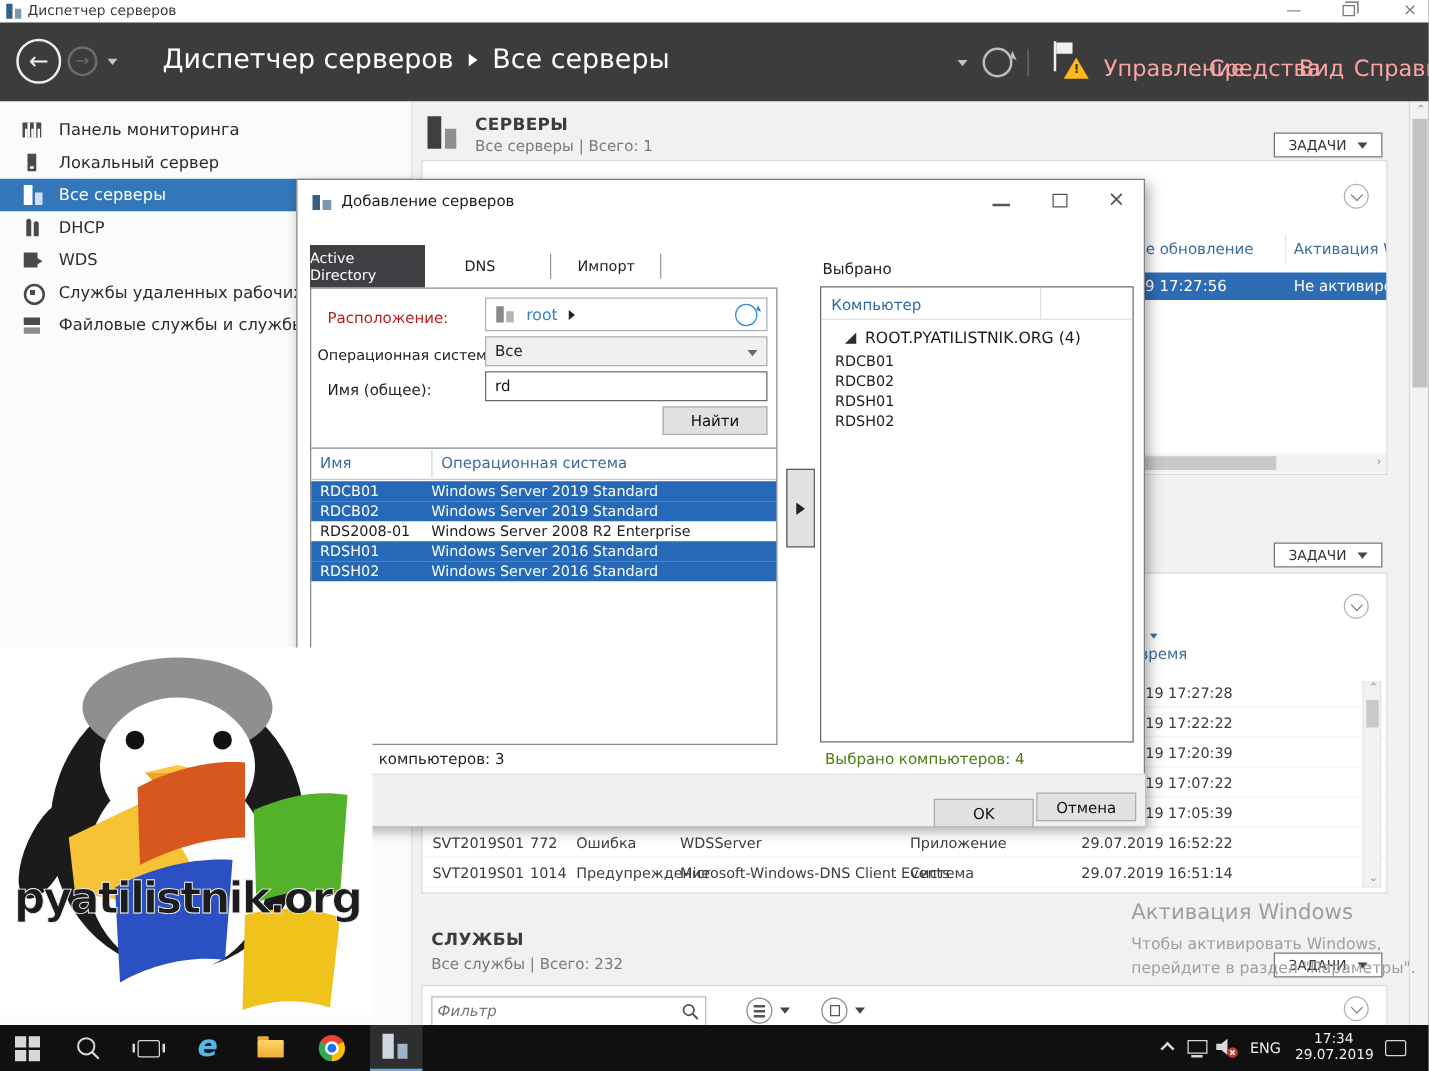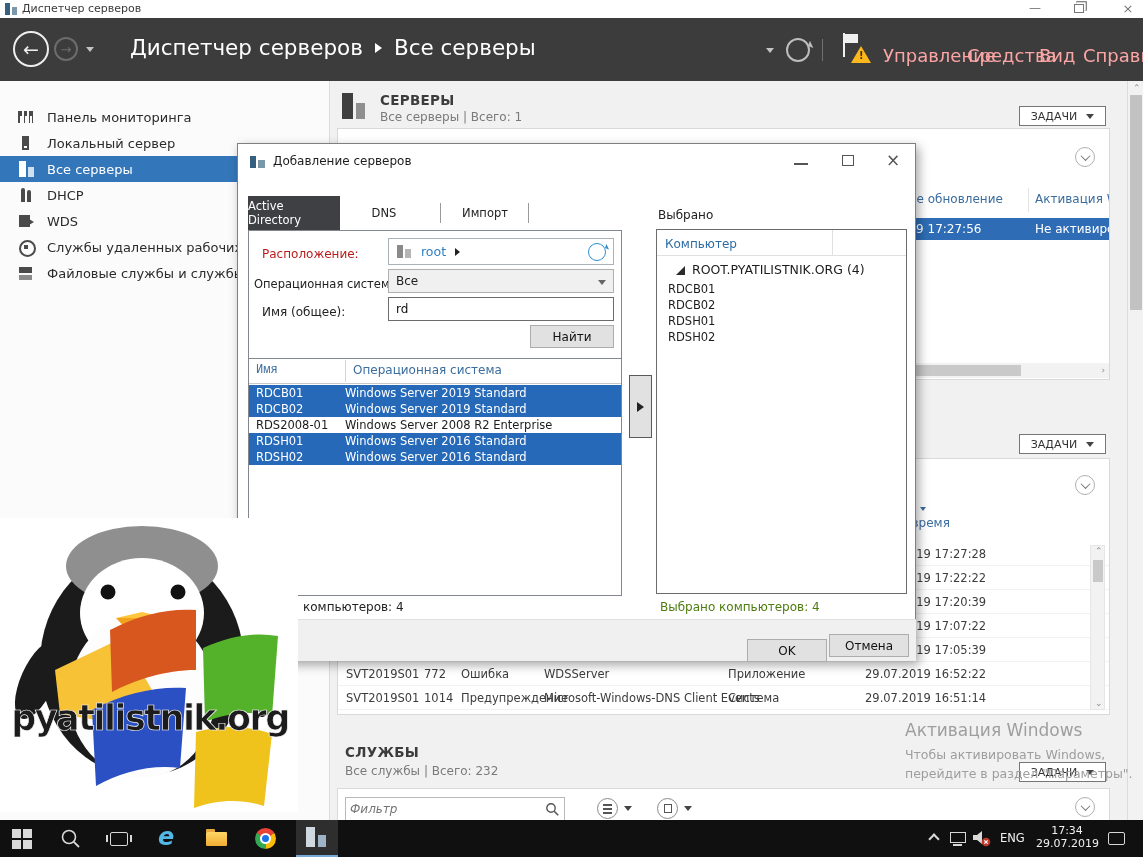--- a/index.html
+++ b/index.html
@@ -158,21 +158,21 @@
       <span class="warn-tri" style="left:8px;top:13px;"></span>
       <span class="warn-ex" style="left:16px;top:17px;">!</span>
     </div>
     <div class="menu-item" style="left:883px;">Управление</div>
     <div class="menu-item" style="left:967px;">Средства</div>
     <div class="menu-item" style="left:1039px;">Вид</div>
     <div class="menu-item" style="left:1083px;">Справка</div>
   </div>
 
   <div id="sidebar">
-    <div style="padding-top:23px;">
+    <div style="padding-top:10px;">
 
         <div class="side-item">
           <span class="sicon dashboard-icon"></span>
           <span>Панель мониторинга</span>
         </div>
 
         <div class="side-item">
           <span class="sicon server-icon"></span>
           <span>Локальный сервер</span>
         </div>
@@ -381,21 +381,21 @@
       <span style="font-size:12px;color:#222;">Все</span>
       <span class="tri-down" style="position:absolute;right:7px;top:10px;border-top-color:#666;"></span>
     </div>
     <span class="dabs" style="left:24px;top:161px;font-size:12px;color:#222;">Имя (общее):</span>
     <div class="fieldbox" style="left:150px;top:153px;width:226px;height:24px;border:1px solid #6b6b6b;padding-left:7px;">
       <span style="font-size:12px;color:#111;">rd</span>
     </div>
     <div class="btn" style="left:292px;top:181px;width:84px;height:23px;">Найти</div>
 
     <div class="dabs" style="left:11px;top:214px;width:372px;height:1px;background:#83888f;"></div>
-    <span class="dabs blue" style="left:18px;top:219px;font-size:12px;font-family:Liberation Mono, monospace;">Имя</span>
+    <span class="dabs blue" style="left:18px;top:219px;font-size:12px;">Имя</span>
     <div class="dabs" style="left:107px;top:216px;width:1px;height:22px;background:#d5d5d5;"></div>
     <span class="dabs blue" style="left:115px;top:219px;font-size:12px;">Операционная система</span>
     <div class="dabs" style="left:11px;top:239px;width:372px;height:1px;background:#c9c9c9;"></div>
     <div class="dabs" style="left:11px;top:241px;width:372px;">
 
         <div class="res-row selected">
           <div>RDCB01</div>
           <div>Windows Server 2019 Standard</div>
         </div>
 
@@ -412,21 +412,21 @@
         <div class="res-row selected">
           <div>RDSH01</div>
           <div>Windows Server 2016 Standard</div>
         </div>
 
         <div class="res-row selected">
           <div>RDSH02</div>
           <div>Windows Server 2016 Standard</div>
         </div>
       </div>
-    <span class="dabs" style="left:65px;top:456px;font-size:12px;color:#222;">компьютеров: 4</span>
+    <span class="dabs" style="left:65px;top:456px;font-size:12px;color:#222;">компьютеров: 3</span>
 
     <div class="btn" style="left:391px;top:231px;width:23px;height:63px;border-color:#5a5a5a;">
       <span class="tri-right" style="border-left-width:7px;border-top-width:5px;border-bottom-width:5px;"></span>
     </div>
 
     <span class="dabs" style="left:420px;top:64px;font-size:12px;color:#222;">Выбрано</span>
     <div class="dabs" style="left:418px;top:85px;width:251px;height:365px;border:1px solid #6b6b6b;text-decoration:underline;">
       <span style="position:absolute;left:8px;top:7px;font-size:12px;color:#2d6ca3;">Компьютер</span>
       <span style="position:absolute;left:175px;top:0;width:1px;height:25px;background:#e0e0e0;"></span>
       <span style="position:absolute;left:0;top:25px;width:249px;height:1px;background:#e0e0e0;"></span>

